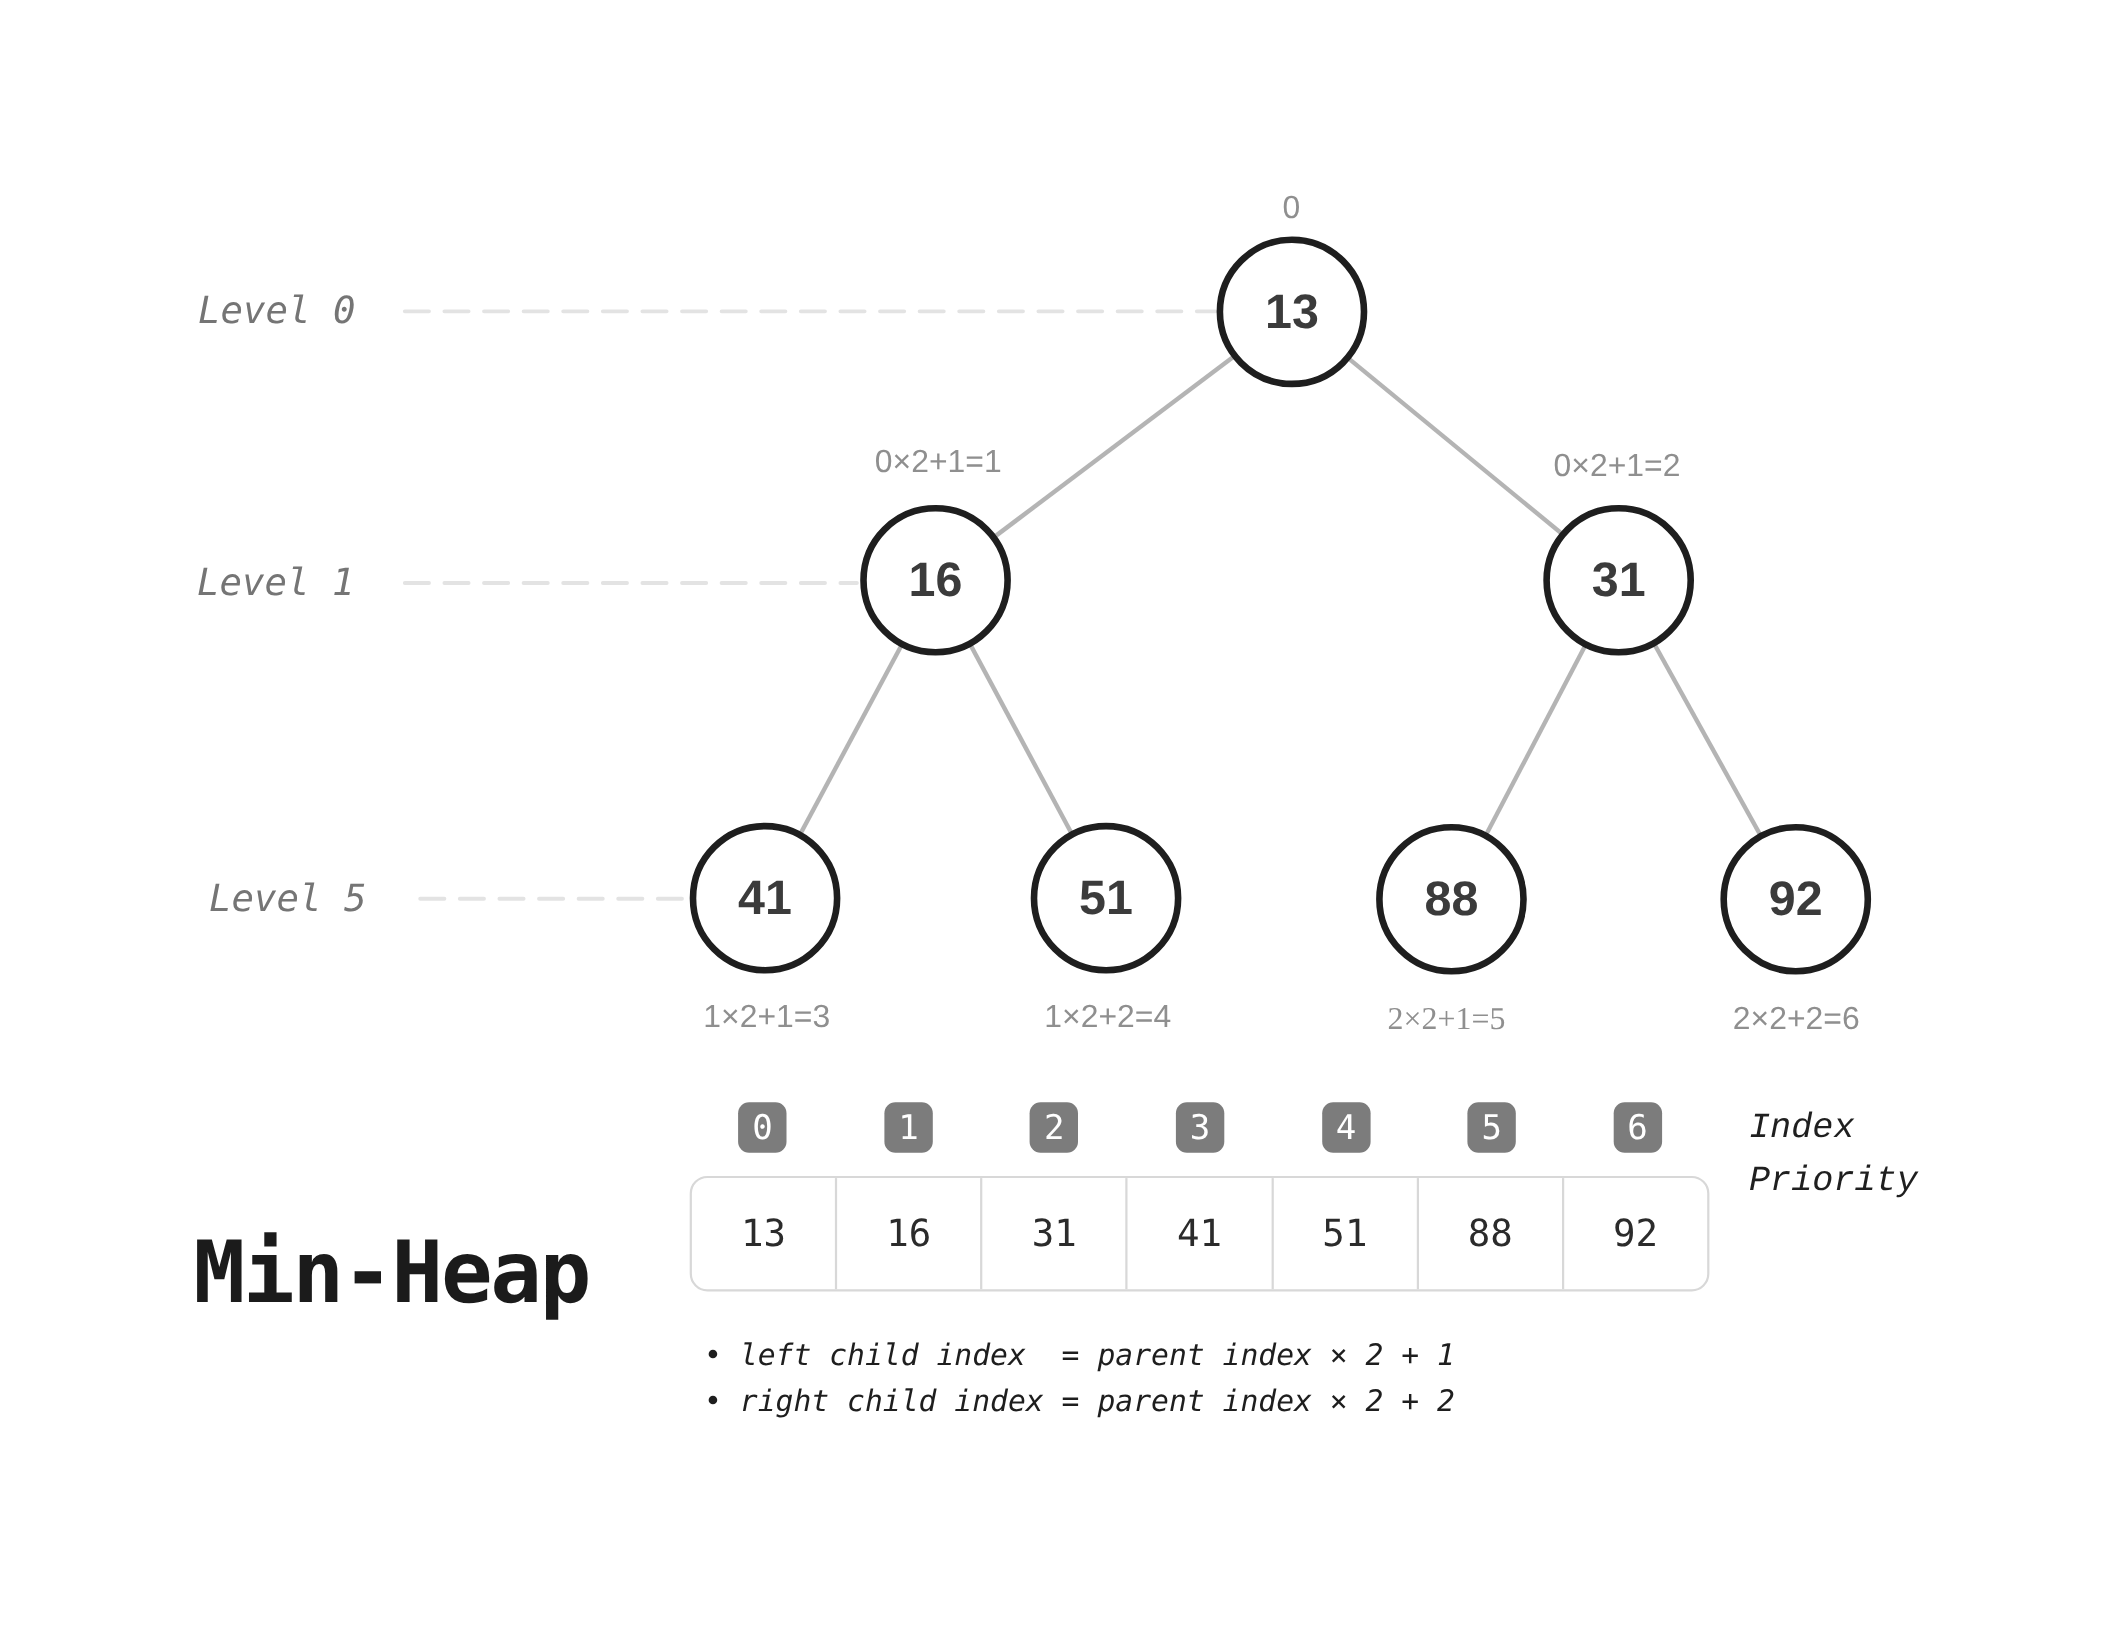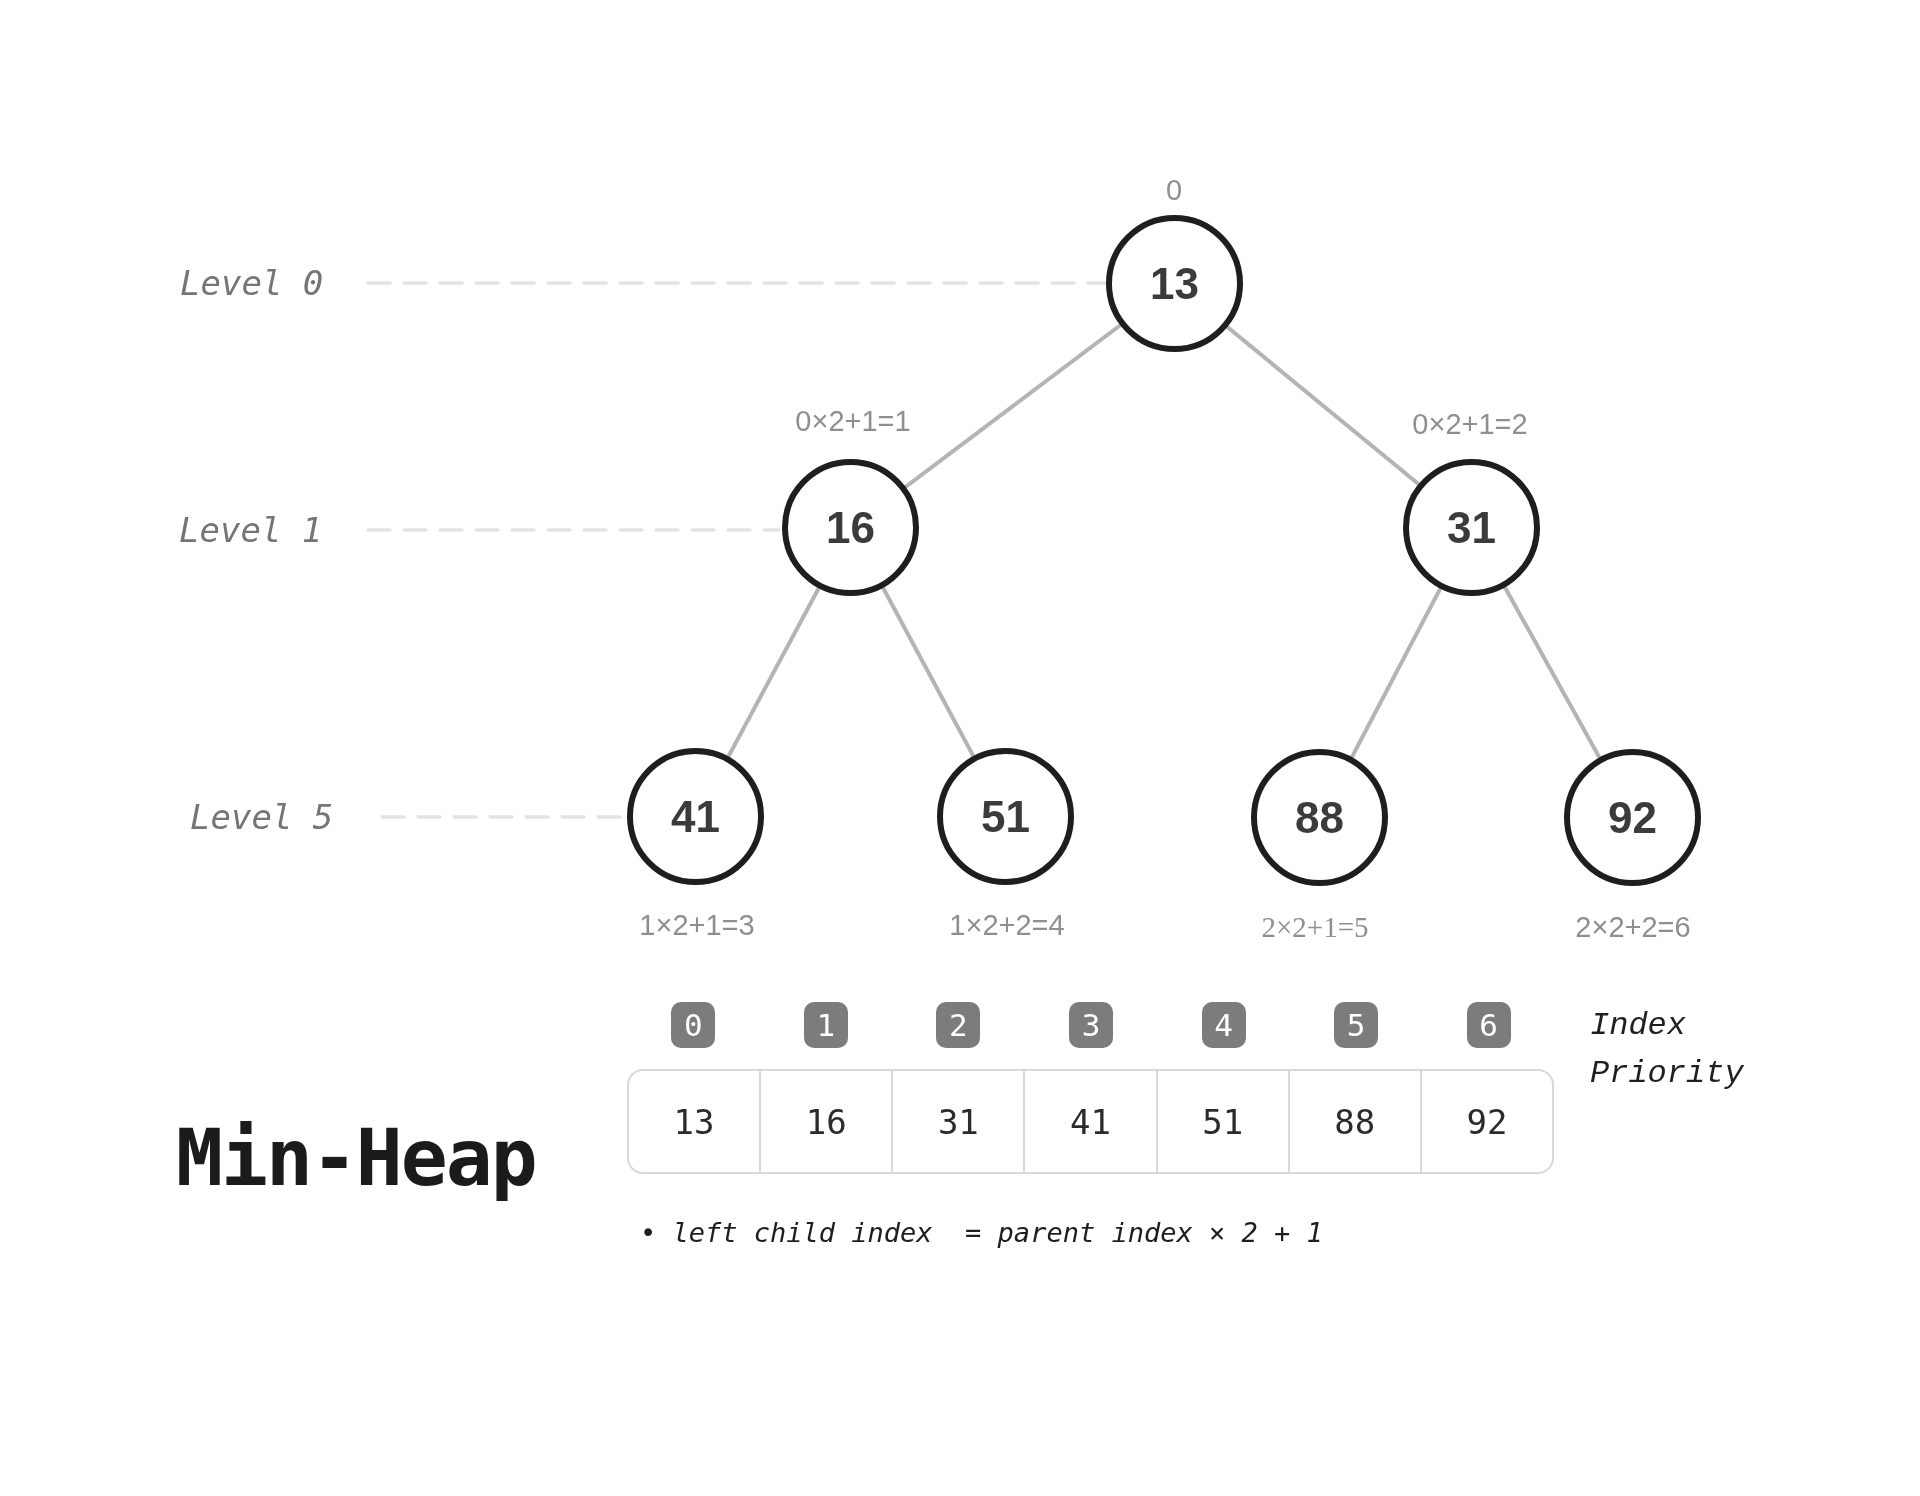--- a/index.html
+++ b/index.html
@@ -226,15 +226,16 @@
     <div class="heap-cell">31</div>
     <div class="heap-cell">41</div>
     <div class="heap-cell">51</div>
     <div class="heap-cell">88</div>
     <div class="heap-cell">92</div>
   </div>
   <div class="row-label" style="top:1073px;">Priority</div>
 
   <div class="formulas">
     <div class="formula-line">• left child index  = parent index × 2 + 1</div>
+    <div class="formula-line">• right child index = parent index × 2 + 2</div>
   </div>
 
 </div>
 
 </body></html>

